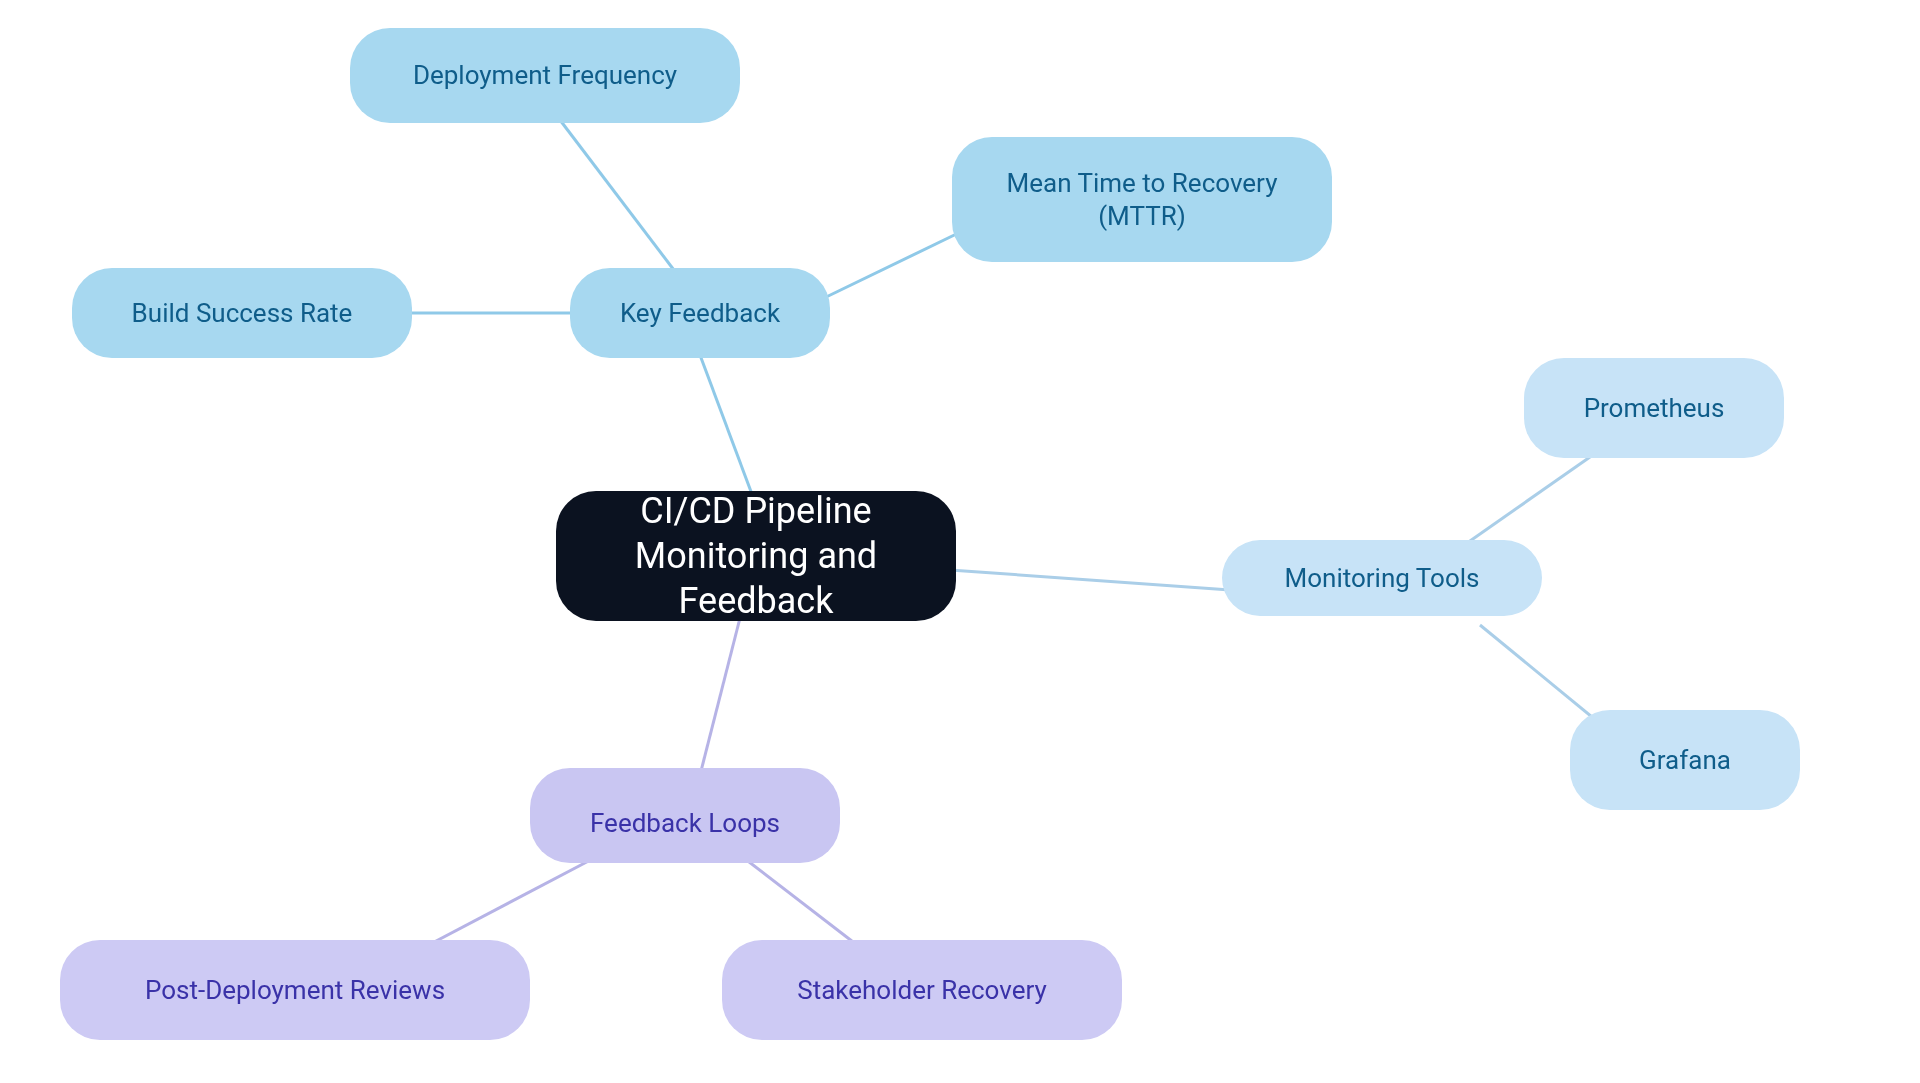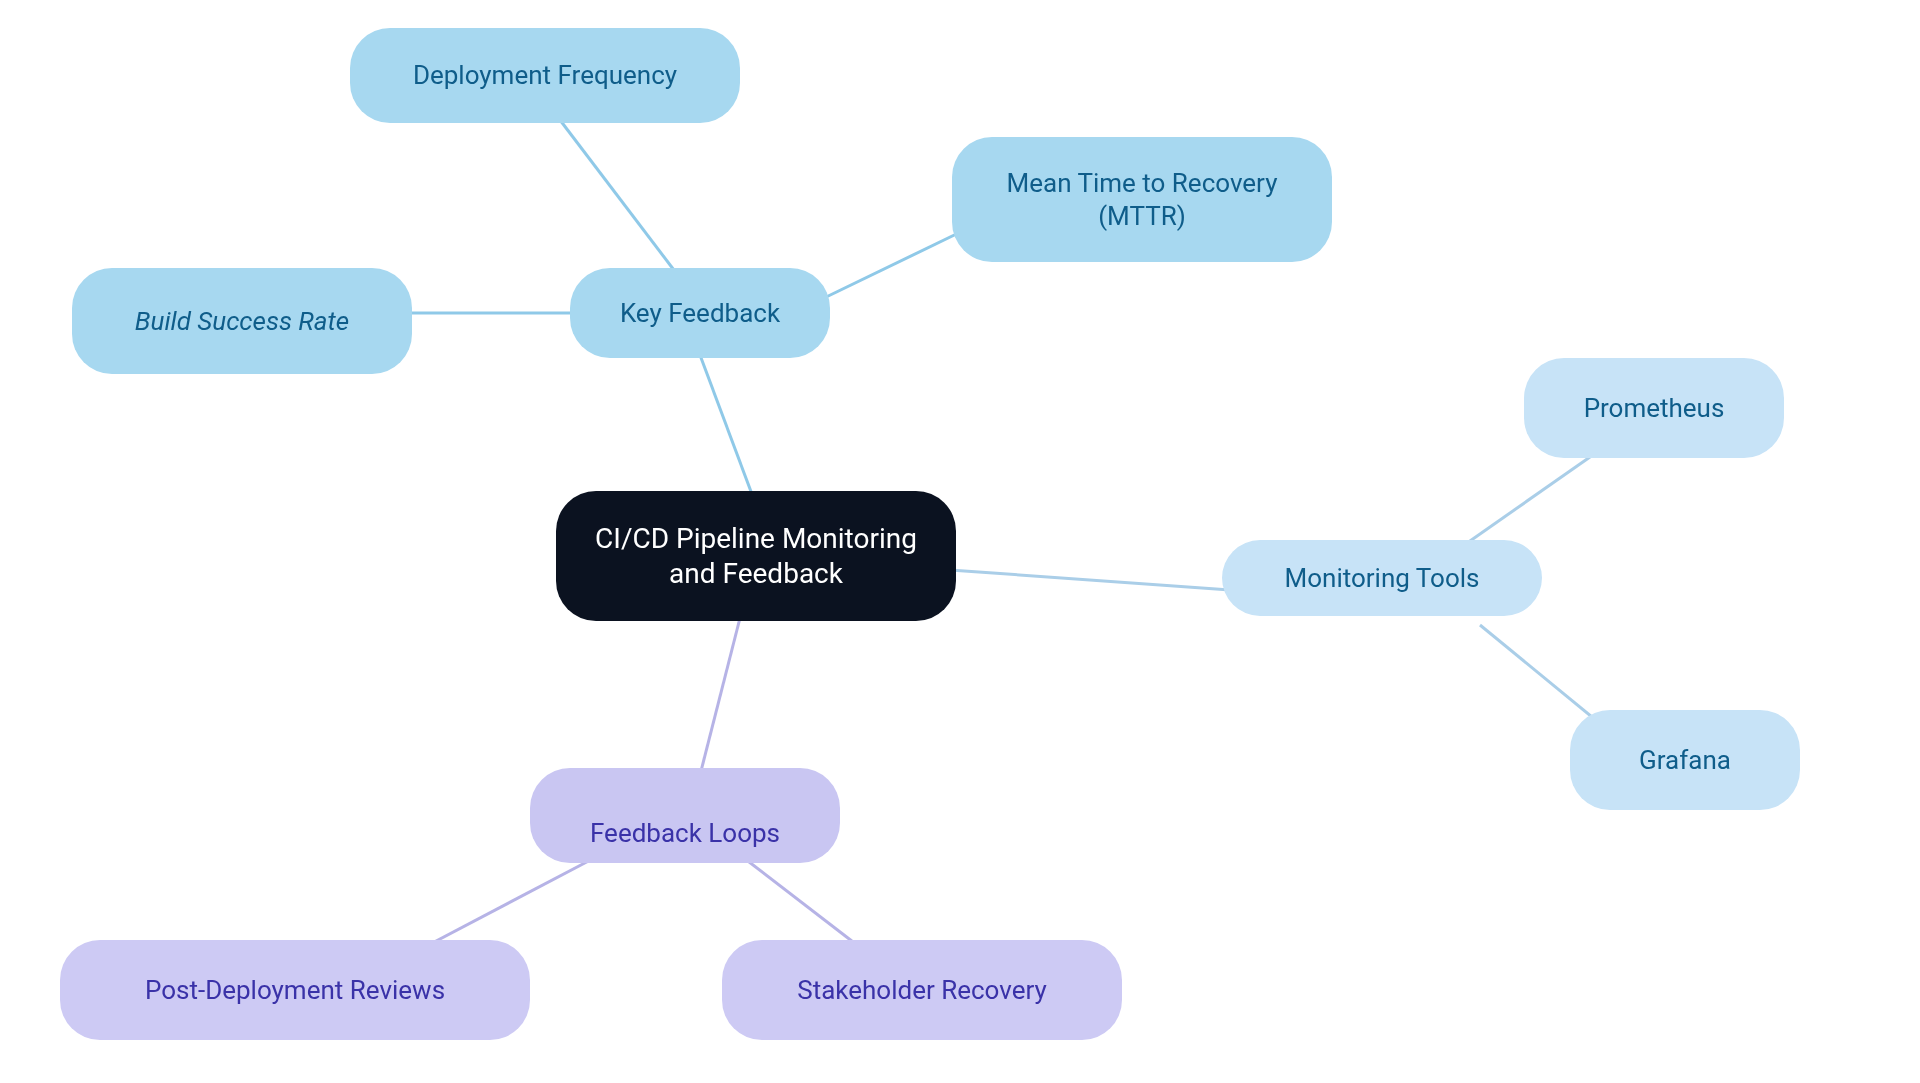--- a/index.html
+++ b/index.html
@@ -25,29 +25,29 @@
     pointer-events: none;
   }
   .node {
     position: absolute;
     display: flex;
     align-items: center;
     justify-content: center;
     text-align: center;
     border-radius: 40px;
     box-sizing: border-box;
-    padding: 14px 28px;
+    padding: 24px 28px;
     font-size: 26px;
     line-height: 1.25;
     font-weight: 400;
   }
   .node-root {
     background: #0b1220;
     color: #ffffff;
-    font-size: 28px;
+    font-size: 36px;
   }
   .node-blue-mid {
     background: #a7d8f0;
     color: #0f5d8a;
   }
   .node-blue-light {
     background: #c7e3f7;
     color: #0f5d8a;
     text-align: center;
   }
@@ -58,21 +58,21 @@
   .node-purple-light {
     background: #cdcaf4;
     color: #3a32a8;
     align-items: center;
   }
 
   
   #root { left: 556px; top: 491px; width: 400px; height: 130px; }
   #key-metrics { left: 570px; top: 268px; width: 260px; height: 90px; }
   #deployment-frequency { left: 350px; top: 28px; width: 390px; height: 95px; }
-  #build-success-rate { left: 72px; top: 268px; width: 340px; height: 106px; font-style: italic; }
+  #build-success-rate { left: 72px; top: 268px; width: 340px; height: 90px; }
   #mttr { left: 952px; top: 137px; width: 380px; height: 125px; }
   #monitoring-tools { left: 1222px; top: 540px; width: 320px; height: 76px; }
   #prometheus { left: 1524px; top: 358px; width: 260px; height: 100px; }
   #grafana { left: 1570px; top: 710px; width: 230px; height: 100px; }
   #feedback-loops { left: 530px; top: 768px; width: 310px; height: 95px; align-items: flex-end; }
   #post-deploy { left: 60px; top: 940px; width: 470px; height: 100px; }
   #stakeholder { left: 722px; top: 940px; width: 400px; height: 100px; }
 </style>
 </head>
 <body>

